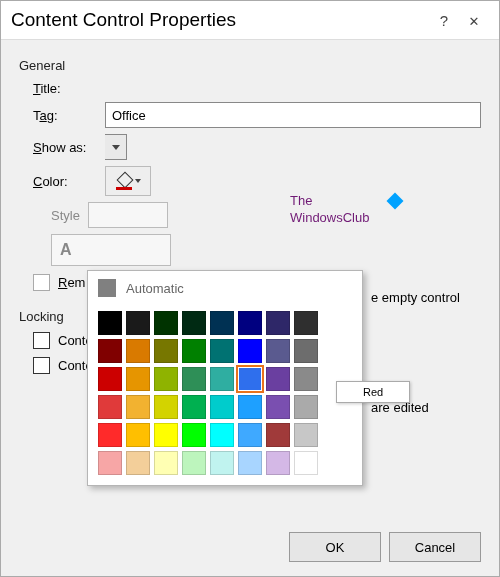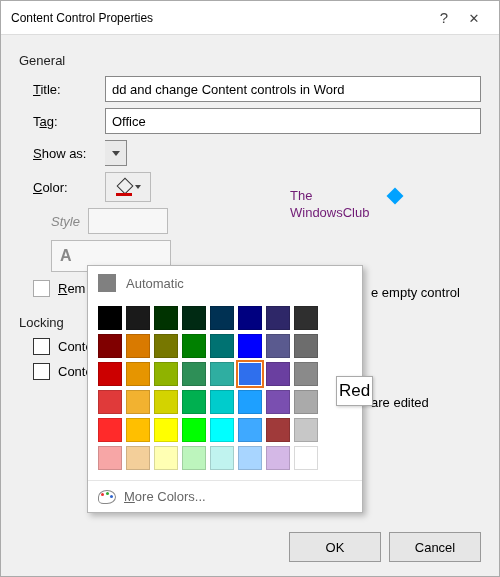--- a/index.html
+++ b/index.html
@@ -1,19 +1,19 @@
 <!DOCTYPE html>
 <html><head>
   <meta charset="utf-8">
   <style>
     * { box-sizing: border-box; font-family: 'Segoe UI', Tahoma, sans-serif; font-size: 13px; }
     body { margin: 0; background: #f0f0f0; width: 500px; height: 577px; overflow: hidden; }
     .dialog { width: 500px; height: 577px; background: #f0f0f0; border: 1px solid #aaa; display: flex; flex-direction: column; }
     .titlebar { display: flex; align-items: center; padding: 8px 10px; border-bottom: 1px solid #ddd; background: #fff; }
-    .titlebar-title { flex: 1; font-size: 12px; }
+    .titlebar-title { flex: 1; font-size: 19px; }
     .titlebar-btn { width: 30px; text-align: center; font-size: 15px; color: #444; cursor: pointer; }
     .content { padding: 12px 18px; flex: 1; position: relative; }
     .group-label { color: #222; margin: 6px 0 8px 0; }
     .row { display: flex; align-items: center; margin: 6px 0 6px 14px; }
     .row-label { width: 72px; color: #000; }
     .underline { text-decoration: underline; text-decoration-skip-ink: none; }
     .textbox { flex: 1; height: 26px; border: 1px solid #888; padding: 2px 6px; background: #fff; }
     .combo { display: flex; align-items: center; }
     .combo-input { width: 110px; height: 26px; border: 1px solid #888; padding: 2px 6px; background: #fff; }
     .combo-btn { width: 22px; height: 26px; border: 1px solid #888; border-left: none; background: #e9e9e9; display: flex; align-items: center; justify-content: center; }
@@ -21,35 +21,35 @@
     .wclogo { position: absolute; left: 289px; top: 152px; font-size: 16px; line-height: 17px; color: #701a75; }
     .wclogo-square { position: absolute; left: 388px; top: 155px; width: 12px; height: 12px; background: #00a2ff; transform: rotate(45deg); }
     .color-btn { width: 46px; height: 30px; border: 1px solid #bbb; background: #eee; display: flex; align-items: center; justify-content: center; gap: 3px; margin-left: 0; }
     .bucket { width: 16px; height: 14px; position: relative; }
     .bucket::before { content: ''; position: absolute; top: 0; left: 3px; width: 10px; height: 10px; border: 1px solid #333; transform: rotate(45deg); }
     .bucket::after { content: ''; position: absolute; bottom: -2px; left: 0; width: 16px; height: 3px; background: #c00; }
     .small-chev { width: 0; height: 0; border-left: 3px solid transparent; border-right: 3px solid transparent; border-top: 4px solid #444; }
     .check-row { display: flex; align-items: center; margin: 8px 0 8px 14px; gap: 8px; }
     .chk { width: 17px; height: 17px; border: 1px solid #333; background: #fff; flex-shrink: 0; }
     .chk.dis { border-color: #aaa; }
-    .style-row { display: flex; align-items: center; margin: 6px 0 6px 32px; gap: 8px; color: #888; font-style: italic; }
+    .style-row { display: flex; align-items: center; margin: 6px 0 6px 32px; gap: 8px; color: #888; }
     .style-combo { width: 80px; height: 26px; border: 1px solid #bbb; background: #f7f7f7; }
     .newstyle-btn { width: 120px; height: 32px; border: 1px solid #bbb; background: #f7f7f7; display: flex; align-items: center; gap: 6px; padding: 0 8px; margin: 6px 0 6px 32px; color: #888; }
     .A-icon { font-size: 16px; font-weight: bold; color: #888; }
     .footer { display: flex; justify-content: flex-end; gap: 8px; padding: 14px 18px; }
     .btn { width: 92px; height: 30px; border: 1px solid #999; background: #e6e6e6; display: flex; align-items: center; justify-content: center; }
     
     .color-popup { position: absolute; left: 86px; top: 230px; width: 276px; background: #fff; border: 1px solid #b5b5b5; box-shadow: 3px 3px 6px rgba(0,0,0,0.25); z-index: 10; }
     .auto-row { display: flex; align-items: center; padding: 8px 10px; gap: 10px; }
     .auto-sw { width: 18px; height: 18px; background: #808080; }
     .auto-text { color: #666; }
     .swatches { display: grid; grid-template-columns: repeat(8, 24px); grid-auto-rows: 24px; gap: 4px; padding: 6px 10px 10px 10px; }
     .sw { width: 24px; height: 24px; border: 1px solid rgba(0,0,0,0.15); cursor: pointer; }
     .sw.sel { outline: 2px solid #e8721c; outline-offset: 0; border: 1px solid #fff; }
-    .tooltip { position: absolute; left: 248px; top: 110px; background: #fff; border: 1px solid #aaa; padding: 4px 2px; font-size: 17px; box-shadow: 1px 1px 3px rgba(0,0,0,0.2); }
+    .tooltip { position: absolute; left: 248px; top: 110px; background: #fff; border: 1px solid #aaa; padding: 4px 26px; font-size: 11px; box-shadow: 1px 1px 3px rgba(0,0,0,0.2); }
     .more-row { display: flex; align-items: center; gap: 8px; padding: 8px 10px; border-top: 1px solid #e5e5e5; color: #666; }
     .palette-icon { width: 18px; height: 14px; border: 1.5px solid #888; border-radius: 50% 50% 50% 30%; position: relative; }
     .palette-icon::before { content: ''; position: absolute; left: 2px; top: 2px; width: 3px; height: 3px; background: #e33; border-radius: 50%; box-shadow: 5px -1px 0 #3a3, 9px 2px 0 #36c; }
     .trailing-text { position: absolute; left: 370px; color: #000; }
     .t1 { top: 250px; }
     .t2 { top: 360px; }
   </style>
 </head>
 <body>
 
@@ -60,21 +60,20 @@
     <div class="titlebar-btn">
       <span>✕</span>
     </div>
   </div>
 
   <div class="content">
     <div class="group-label">General</div>
 
     <div class="row">
       <div class="row-label"><span class="underline">T</span>itle:</div>
-      <input class="textbox" value="dd and change Content controls in Word" style="">
     </div>
 
     <div class="row">
       <div class="row-label">T<span class="underline">a</span>g:</div>
       <input class="textbox" value="Office" style="">
     </div>
 
     <div class="row">
       <div class="row-label"><span class="underline">S</span>how as:</div>
       <div class="combo">
@@ -176,24 +175,20 @@
           <div class="sw" style="background: rgb(247, 166, 166);"></div>
           <div class="sw" style="background: rgb(243, 207, 154);"></div>
           <div class="sw" style="background: rgb(255, 255, 179);"></div>
           <div class="sw" style="background: rgb(189, 245, 189);"></div>
           <div class="sw" style="background: rgb(192, 243, 239);"></div>
           <div class="sw" style="background: rgb(168, 213, 255);"></div>
           <div class="sw" style="background: rgb(212, 184, 230);"></div>
           <div class="sw" style="background: rgb(255, 255, 255);"></div>
         </div>
       <div class="tooltip">Red</div>
-      <div class="more-row">
-        <span class="palette-icon"></span>
-        <span><span class="underline">M</span>ore Colors...</span>
-      </div>
     </div>
   </div>
 
   <div class="footer">
     <div class="btn">OK</div>
     <div class="btn">Cancel</div>
   </div>
 </div>
 
 </body></html>

